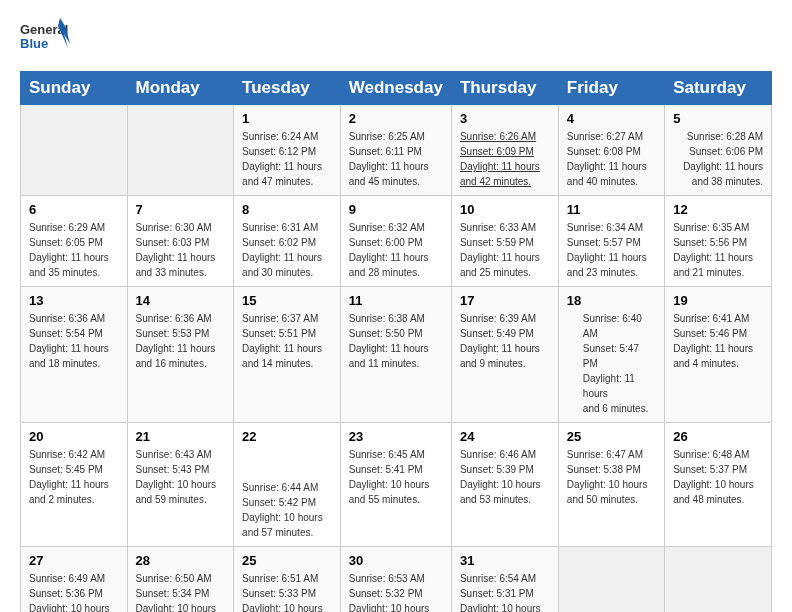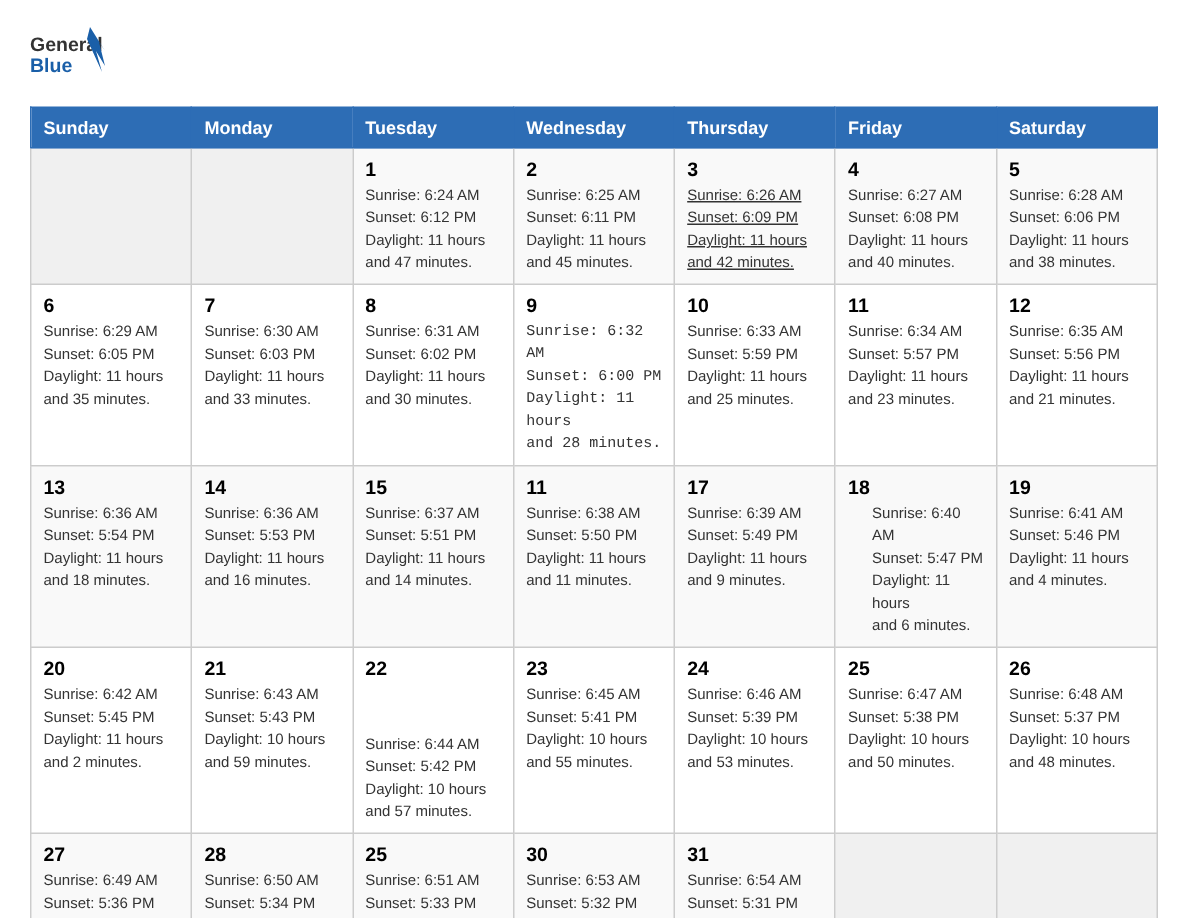--- a/index.html
+++ b/index.html
@@ -37,21 +37,21 @@
     table {
       width: 100%;
       border-collapse: collapse;
       font-size: 11px;
     }
     thead tr th {
       background-color: #2d6db5;
       color: #fff;
       text-align: left;
       padding: 6px 8px;
-      font-size: 12px;
+      font-size: 17px;
       font-weight: bold;
       border: 1px solid #2d6db5;
     }
     tbody tr td {
       border: 1px solid #ccc;
       vertical-align: top;
       padding: 6px 8px;
       min-height: 80px;
       width: calc(100% / 7);
     }
@@ -132,21 +132,21 @@
         </td>
         <td>
           <span class="day-number">4</span>
           <div class="day-detail" style="white-space: pre-line;">Sunrise: 6:27 AM
 Sunset: 6:08 PM
 Daylight: 11 hours
 and 40 minutes.</div>
         </td>
         <td>
           <span class="day-number">5</span>
-          <div class="day-detail" style="white-space: pre-line;">Sunrise: 6:28 AM
+          <div class="day-detail" style="white-space: pre-line; text-align: right;">Sunrise: 6:28 AM
 Sunset: 6:06 PM
 Daylight: 11 hours
 and 38 minutes.</div>
         </td>
       </tr>
       <tr>
         <td>
           <span class="day-number">6</span>
           <div class="day-detail" style="white-space: pre-line;">Sunrise: 6:29 AM
 Sunset: 6:05 PM
@@ -162,21 +162,21 @@
         </td>
         <td>
           <span class="day-number">8</span>
           <div class="day-detail" style="white-space: pre-line;">Sunrise: 6:31 AM
 Sunset: 6:02 PM
 Daylight: 11 hours
 and 30 minutes.</div>
         </td>
         <td>
           <span class="day-number">9</span>
-          <div class="day-detail" style="white-space: pre-line; font-family: Liberation Mono, monospace;">Sunrise: 6:32 AM
+          <div class="day-detail" style="white-space: pre-line;">Sunrise: 6:32 AM
 Sunset: 6:00 PM
 Daylight: 11 hours
 and 28 minutes.</div>
         </td>
         <td>
           <span class="day-number">10</span>
           <div class="day-detail" style="white-space: pre-line;">Sunrise: 6:33 AM
 Sunset: 5:59 PM
 Daylight: 11 hours
 and 25 minutes.</div>

